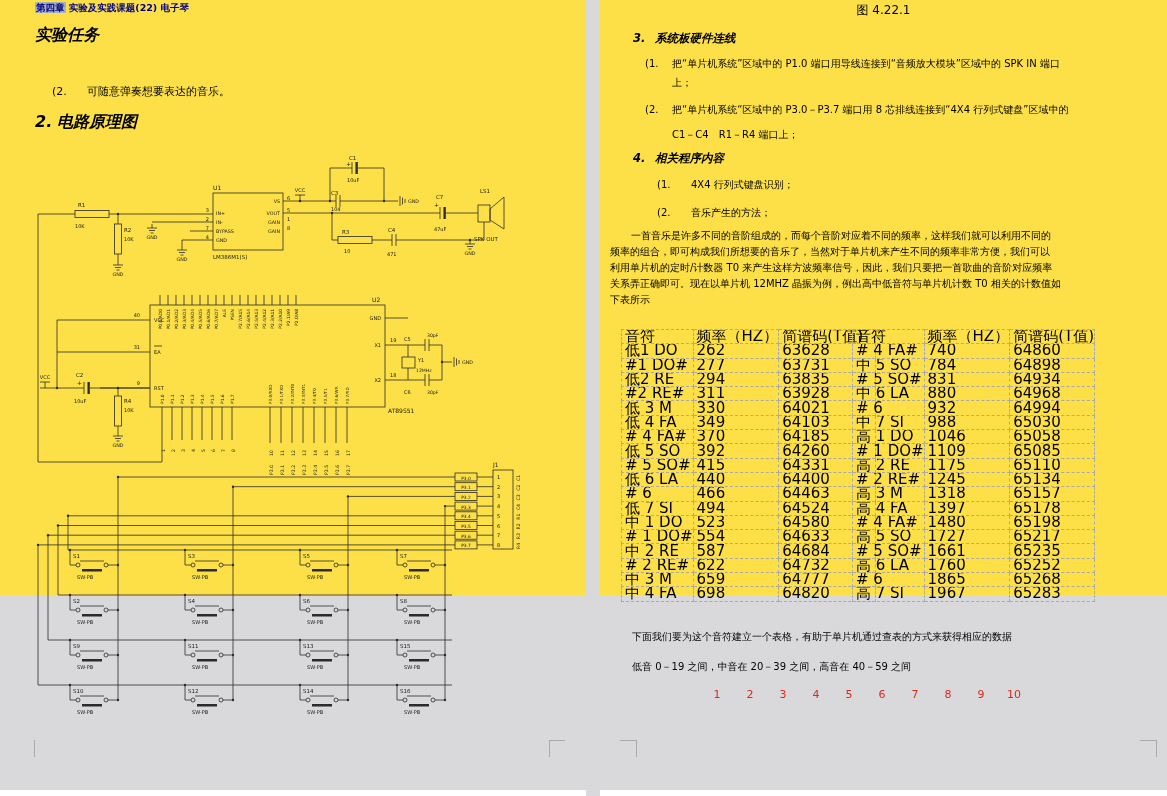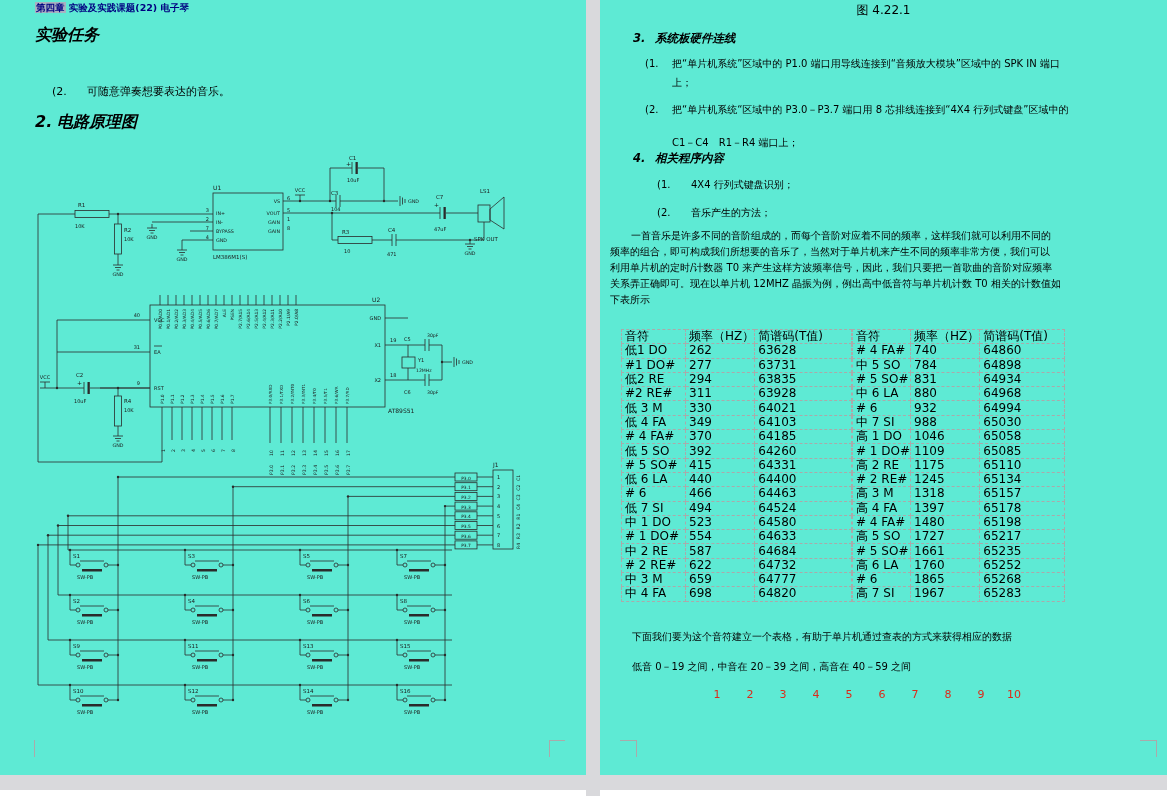--- a/index.html
+++ b/index.html
@@ -1,37 +1,37 @@
 <!DOCTYPE html>
 <html><head>
 <meta charset="utf-8">
 <style>
   html,body{margin:0;padding:0}
   body{width:1167px;height:796px;position:relative;background:#d9d9dc;
        font-family:"DejaVu Sans","Liberation Sans",sans-serif;overflow:hidden;color:#000}
-  .page{position:absolute;top:0;height:775px;background:#5eead4}
+  .page{position:absolute;top:0;height:595px;background:#fde047}
   #pgL{left:0;width:586px}
   #pgR{left:600px;width:567px}
   .nx{position:absolute;top:790px;height:6px;background:#fff}
   .nxL{left:0;width:586px}.nxR{left:600px;width:567px}
   .t{position:absolute;white-space:nowrap}
   .hdrline{font-size:9.5px;font-weight:bold}
   .hdr-hl{padding:0 1px}
   .hd{font-size:16px;font-weight:bold;font-style:italic}
   .bd{font-size:11px}
   .rp{font-size:10px}
   .inum{display:inline-block;width:35px}
   .inumR{display:inline-block;width:27px}
   .inumR2{display:inline-block;width:34px}
   .hnum{display:inline-block;width:22px}
   .cap{left:0;right:0;text-align:center;font-size:12px}
   svg{position:absolute;left:0;top:0}
   svg text{fill:#1a1a1a}
   .w{stroke:#2b2b2b;stroke-width:0.8;fill:none}
-  table{border-collapse:collapse;font-size:12px;table-layout:fixed}
+  table{border-collapse:collapse;font-size:15px;table-layout:fixed}
   td,th{border:1px dashed #aaaaaa;height:13.3px;line-height:13px;padding:0 0 0 3px;
         text-align:left;font-weight:normal;overflow:hidden;white-space:nowrap}
   #tblL{position:absolute;left:21px;top:329px}
   #tblR{position:absolute;left:252px;top:329px}
   #rednums{position:absolute;left:107px;top:688px;display:flex;gap:13px;font-size:11px}
   #rednums span{display:inline-block;width:20px;text-align:center}
   .cmv{position:absolute;top:740px;width:1px;height:17px;background:#aaa}
   .cmh{position:absolute;top:740px;width:16px;height:1px;background:#aaa}
 </style>
 </head>
@@ -572,21 +572,21 @@
   <div class="t hd" style="left:33px;top:31px;font-size:11.5px">
     <span class="hnum">3.</span><span>系统板硬件连线</span>
   </div>
   <div class="t rp" style="left:45px;top:57px">
     <span class="inumR">(1.</span><span>把“单片机系统”区域中的 P1.0 端口用导线连接到“音频放大模块”区域中的 SPK IN 端口</span>
   </div>
   <div class="t rp" style="left:72px;top:76px">上；</div>
   <div class="t rp" style="left:45px;top:103px">
     <span class="inumR">(2.</span><span>把“单片机系统“区域中的 P3.0－P3.7 端口用 8 芯排线连接到“4X4 行列式键盘”区域中的</span>
   </div>
-  <div class="t rp" style="left:72px;top:136px">C1－C4　R1－R4 端口上；</div>
+  <div class="t rp" style="left:72px;top:128px">C1－C4　R1－R4 端口上；</div>
   <div class="t hd" style="left:33px;top:151px;font-size:11.5px">
     <span class="hnum">4.</span><span>相关程序内容</span>
   </div>
   <div class="t rp" style="left:57px;top:178px">
     <span class="inumR2">(1.</span><span>4X4 行列式键盘识别；</span>
   </div>
   <div class="t rp" style="left:57px;top:206px">
     <span class="inumR2">(2.</span><span>音乐产生的方法；</span>
   </div>
   <div class="t rp" style="left:31px;top:229px">一首音乐是许多不同的音阶组成的，而每个音阶对应着不同的频率，这样我们就可以利用不同的</div>

